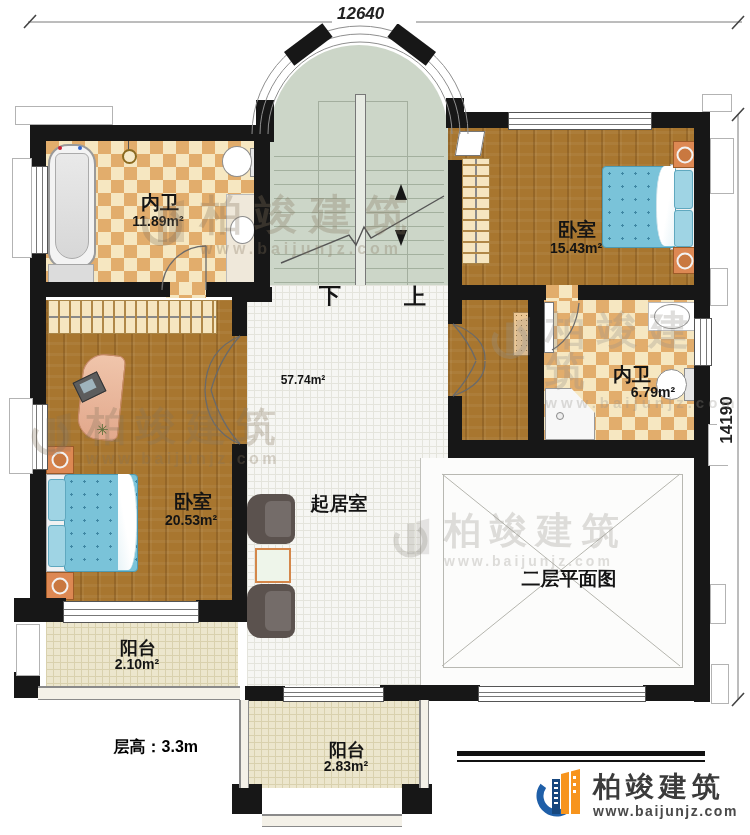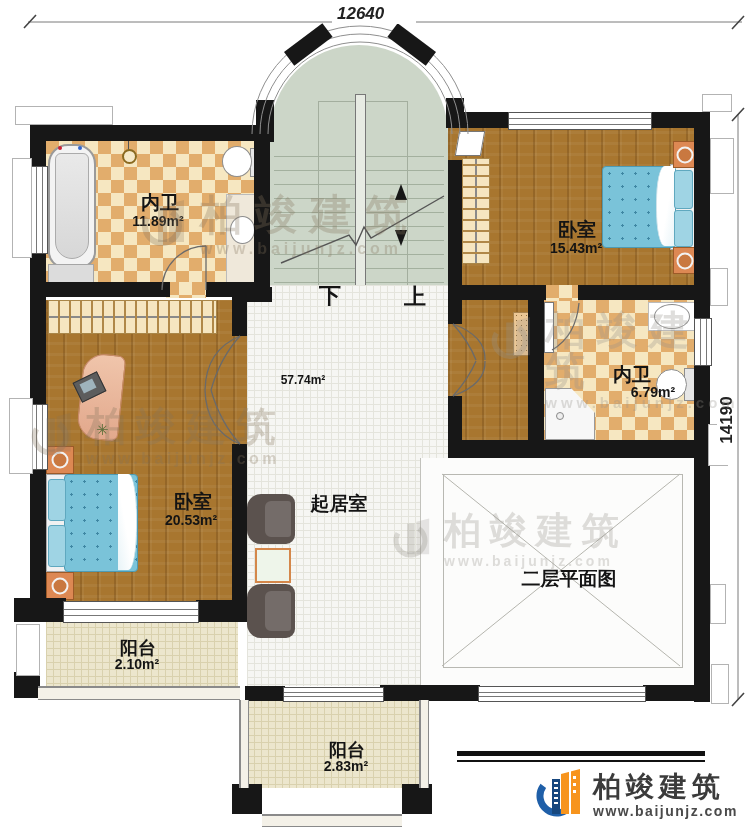--- a/index.html
+++ b/index.html
@@ -316,20 +316,21 @@
         <rect x="20" y="12" width="9" height="36" fill="currentColor"></rect>
         <polygon points="31,10 46,6 46,48 31,48" fill="currentColor" opacity="0.75"></polygon>
       </svg>
     <div class="tx">
         <div style="font-size:37px;letter-spacing:9px;">柏竣建筑</div>
       <div class="u" style="font-size:14px;letter-spacing:3px;">www.baijunjz.com</div>
       </div>
   </div>
 
   <div class="info">
+    <div class="l2"><span>层高：</span><span>3.3m</span></div>
   </div>
 
   <div class="ul1"></div>
   <div class="ul2"></div>
 
   <svg class="a" style="left:536px;top:766px;" width="52" height="54" viewBox="0 0 52 54">
     <circle cx="21" cy="30" r="17" fill="none" stroke="#1f5fa8" stroke-width="7" stroke-dasharray="80 27" transform="rotate(-55 21 30)"></circle>
     <polygon points="25,8 44,3 44,48 25,48" fill="#f7941d"></polygon>
     <rect x="16" y="13" width="8" height="35" fill="#17477e"></rect>
     <path d="M34,5 L34,48" stroke="#fff" stroke-width="2"></path>

